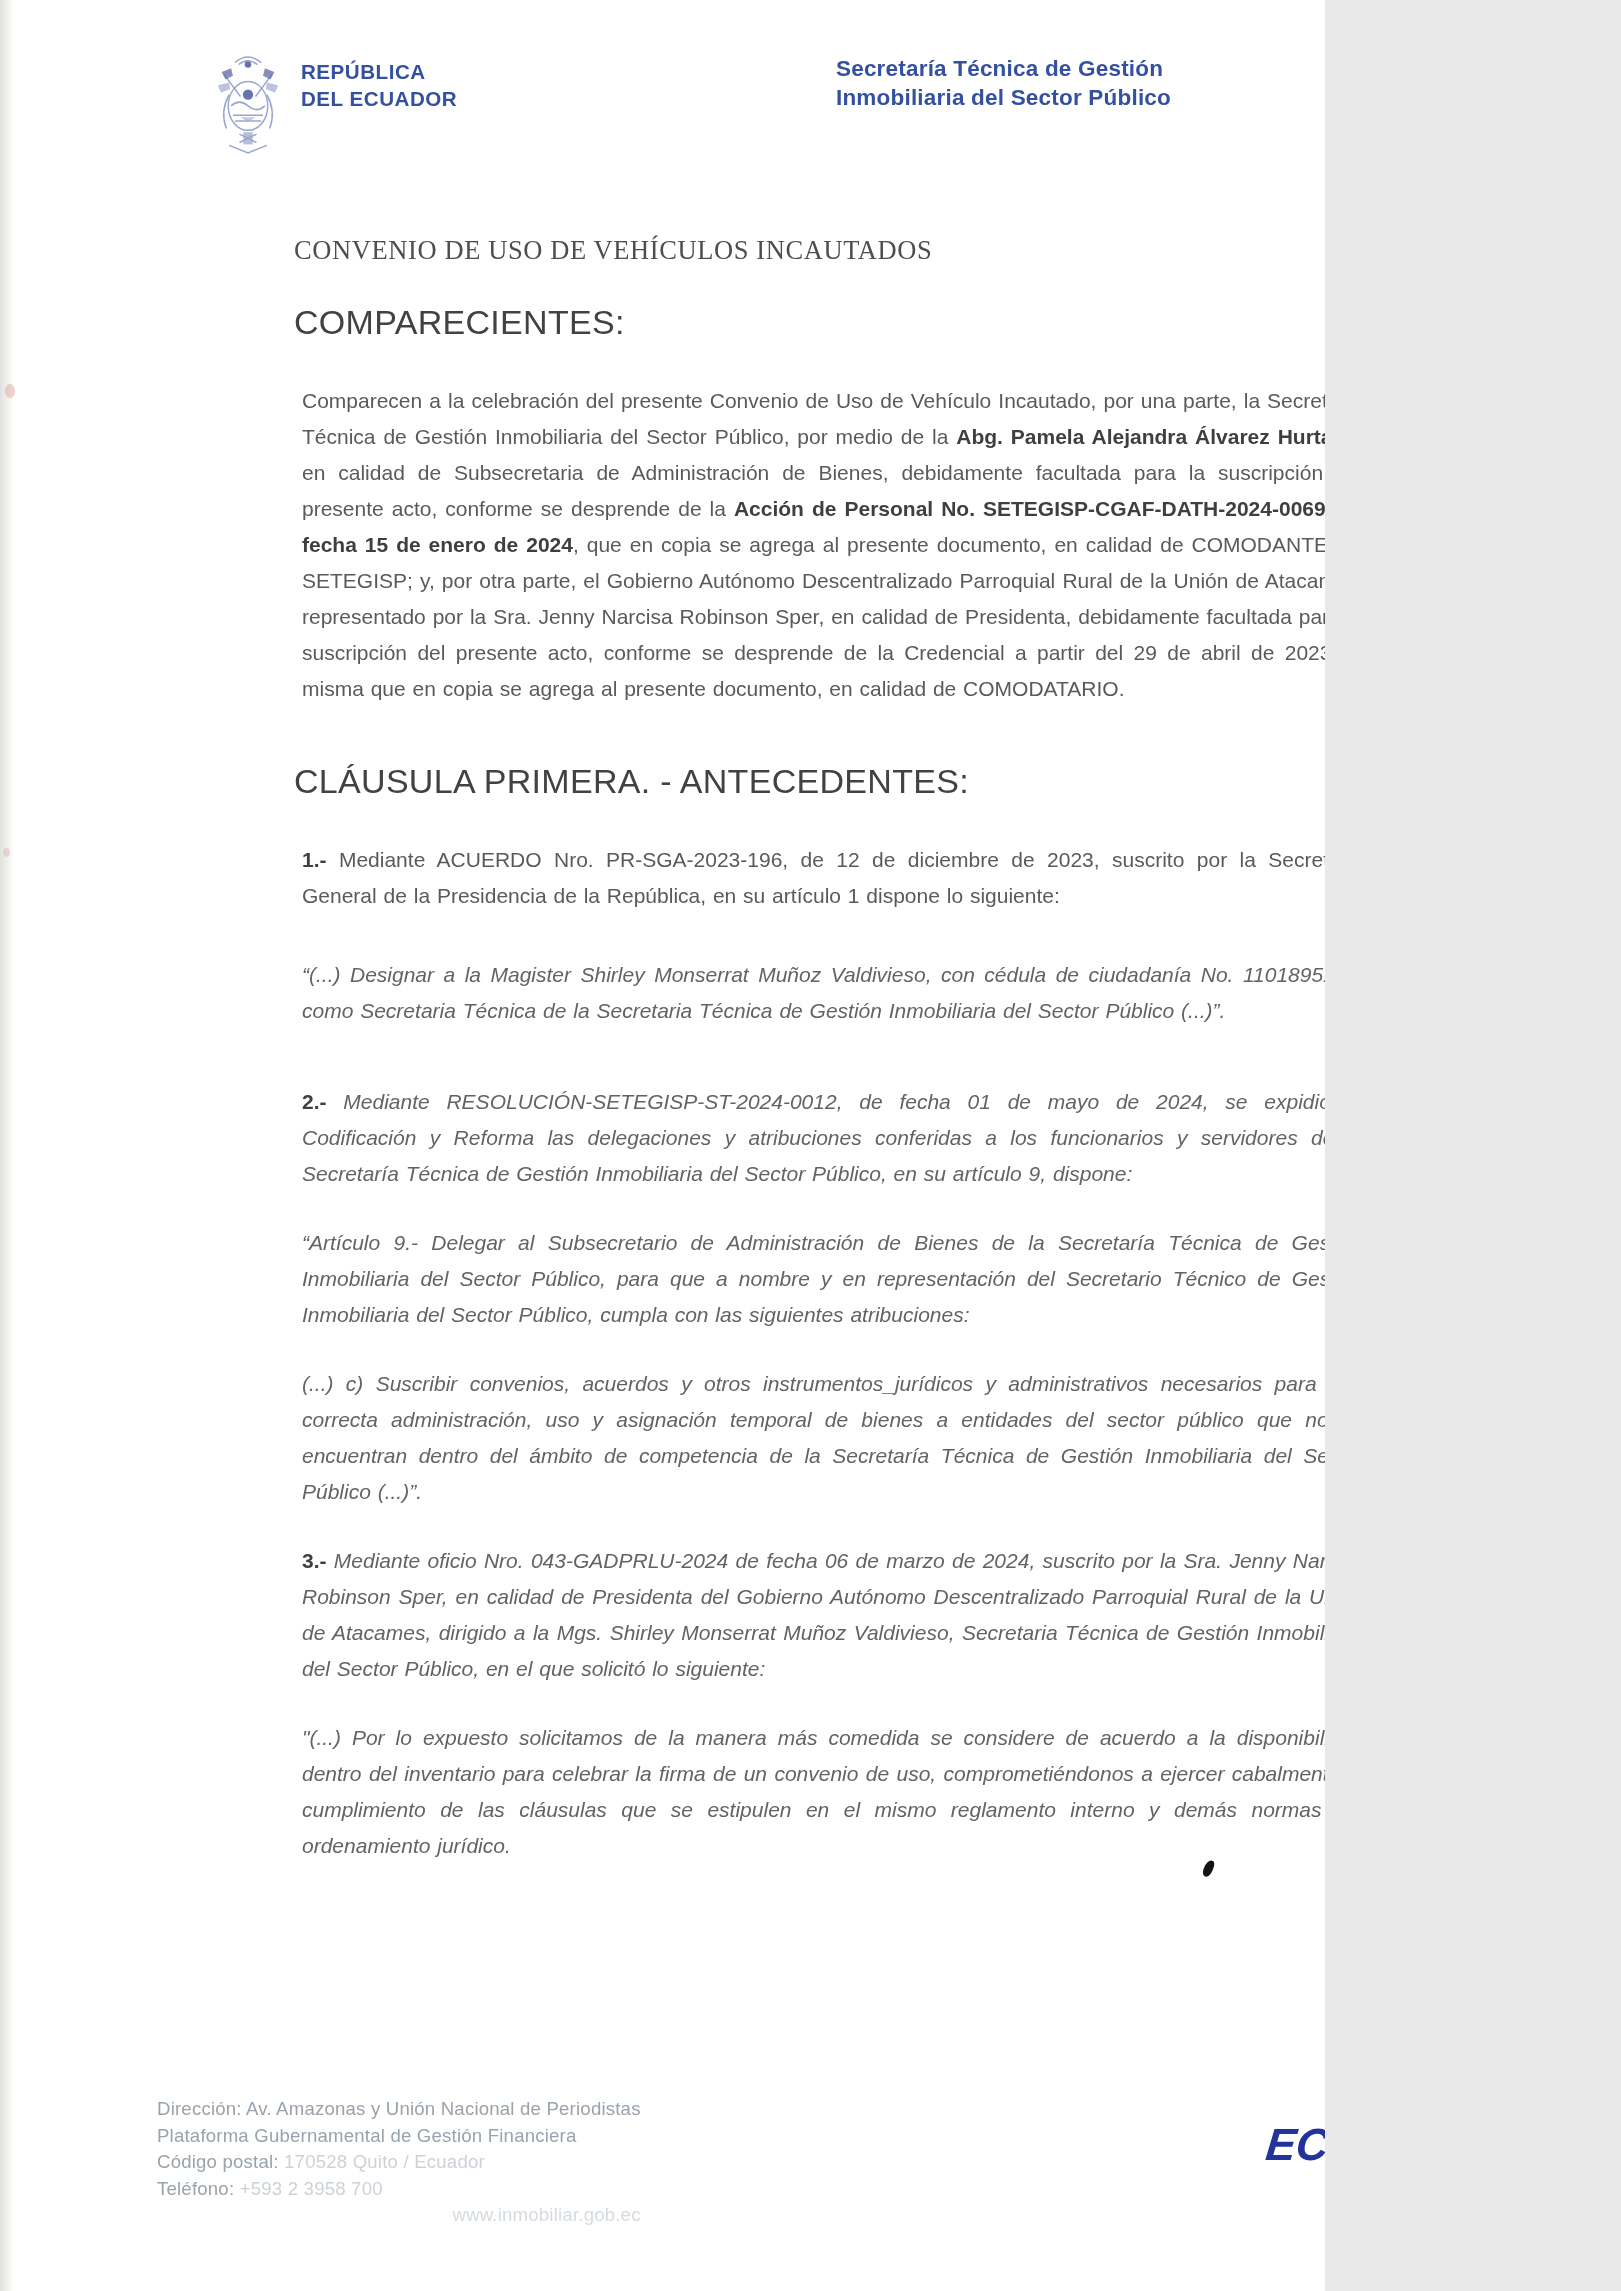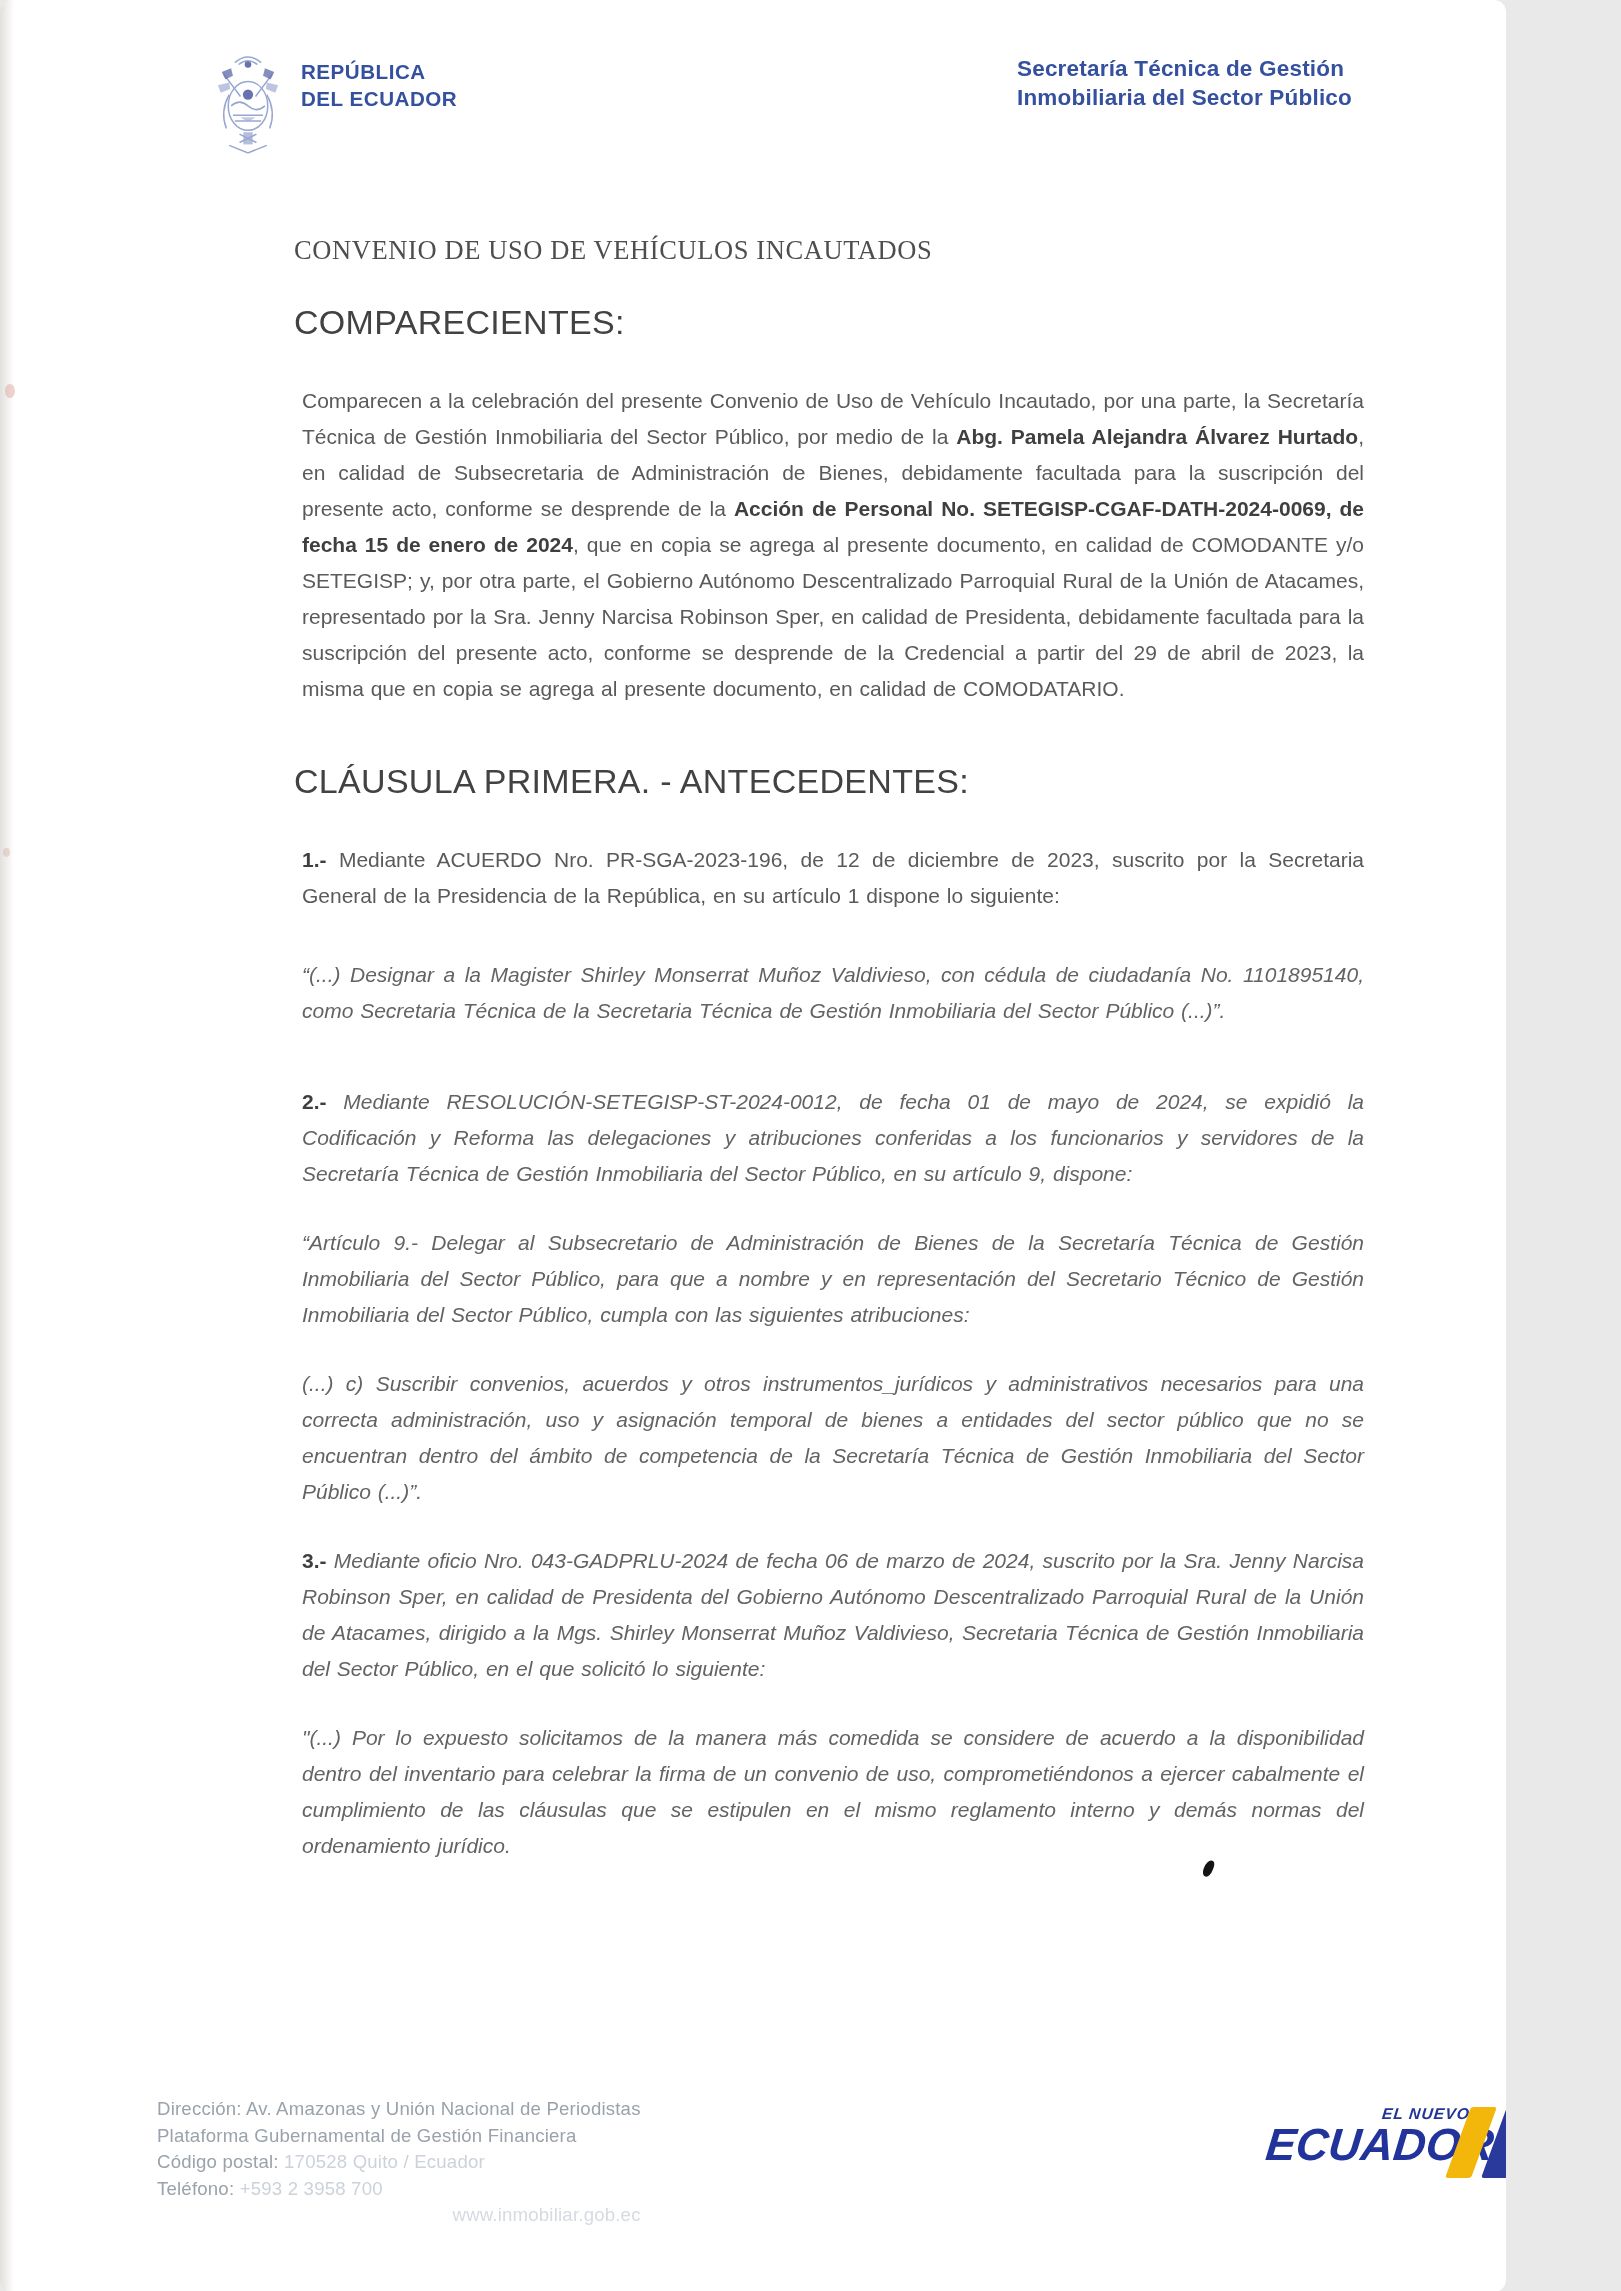--- a/index.html
+++ b/index.html
@@ -1,22 +1,21 @@
 <!DOCTYPE html>
 <html style="--header-blue: #34509E; --logo-blue: #22349B; --stripe-yellow: #F2B70A; --stripe-blue: #2A3A9C; --stripe-red: #DD2C2E;"><head>
 <meta charset="utf-8">
 <style>
   html,body{margin:0;padding:0;background:#e9e9e9;}
   .page{
     position:relative;
-    width:1506px;height:2292px;
+    width:1325px;height:2292px;
     background:#ffffff;
     font-family:"Liberation Sans", sans-serif;
     overflow:hidden;
-    border-radius:12px;
   }
   
   .scan-edge{
     position:absolute;left:0;top:0;width:13.7px;height:100%;
     background:linear-gradient(90deg, rgba(190,186,178,.45), rgba(255,255,255,0));
     pointer-events:none;
   }
   .speck{position:absolute;border-radius:50%;pointer-events:none;}
   .speck.s1{left:4.9px;top:384px;width:9.8px;height:13.7px;background:rgba(214,150,140,.4);}
   .speck.s2{left:2.9px;top:848px;width:6.9px;height:8.8px;background:rgba(210,160,150,.35);}

